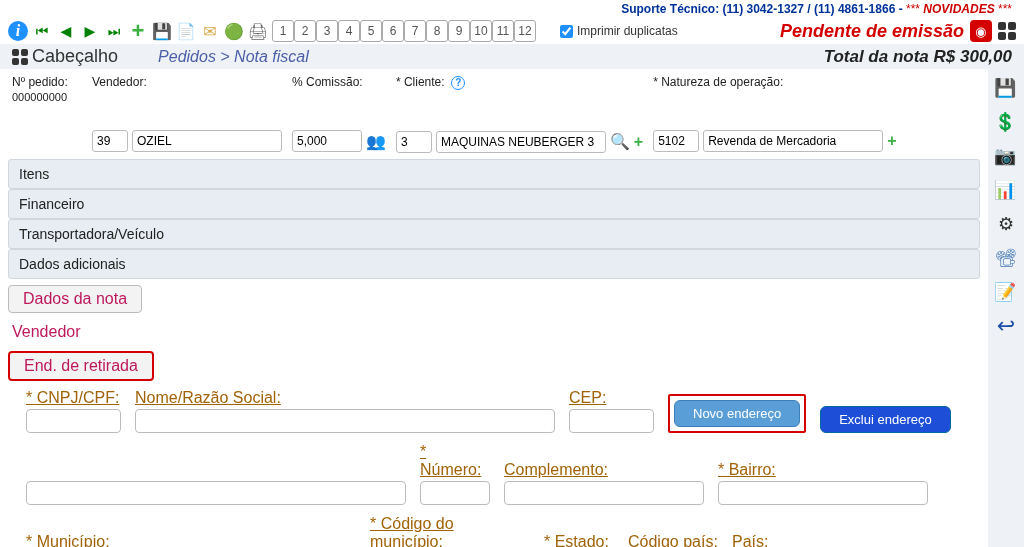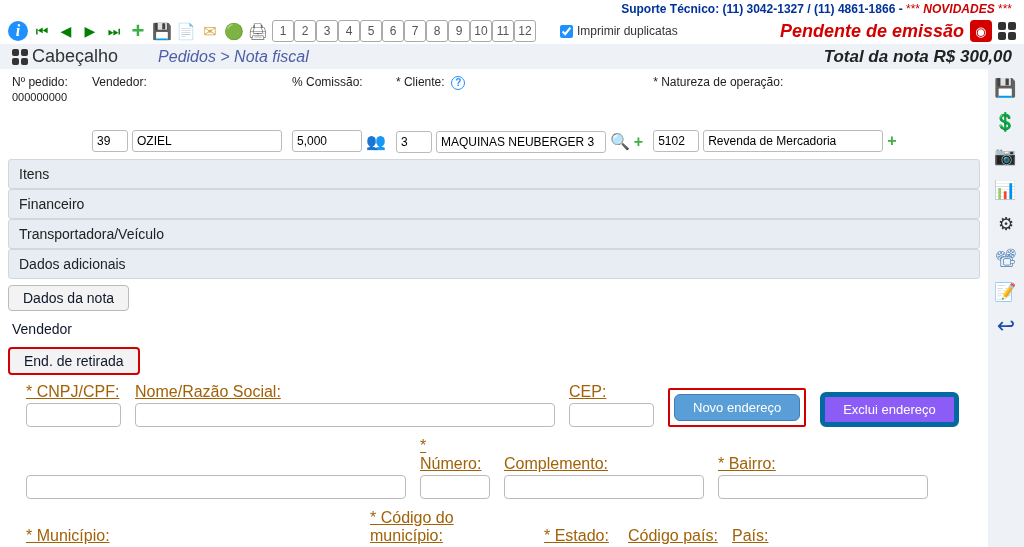--- a/index.html
+++ b/index.html
@@ -40,31 +40,31 @@
 .fgroup label { color: #222; font-size: 12px; }
 .fgroup .row { display: flex; gap: 4px; align-items: center; margin-top: 39px; }
 .fgroup input { border: 1px solid #bbb; border-radius: 3px; height: 22px; padding: 0 4px; font-size: 12px; }
 .mini-icon { font-size: 16px; cursor: pointer; }
 .help-circle { display: inline-flex; width: 14px; height: 14px; border: 1px solid #1e90ff; color: #1e90ff; border-radius: 50%; align-items: center; justify-content: center; font-size: 10px; font-weight: bold; }
 
 .accordion { margin: 0 8px; }
 .acc-item { background: #e7edf3; border: 1px solid #d0d7de; border-radius: 3px; padding: 6px 10px; font-size: 14px; color: #222; cursor: pointer; }
 
 .tabrow { margin: 6px 8px 0 8px; }
-.tab { display: inline-block; background: #f3f3f3; border: 1px solid #bbb; border-radius: 4px; padding: 4px 14px; font-size: 14px; color: #0f172a; cursor: pointer; margin-right: 4px; }
+.tab { display: inline-block; background: #f3f3f3; border: 1px solid #bbb; border-radius: 4px; padding: 4px 14px; font-size: 16px; color: #be185d; cursor: pointer; margin-right: 4px; }
 .tab.highlight-red { border: 2px solid #d40000; }
 
 .form-area { padding: 8px 26px; }
 .frow { display: flex; gap: 14px; margin-bottom: 10px; align-items: flex-end; }
 .fcol { display: flex; flex-direction: column; gap: 2px; }
 .fcol label { font-size: 16px; color: #a16207; text-decoration: underline; }
 .fcol input { border: 1px solid #bbb; border-radius: 4px; height: 24px; padding: 0 6px; font-size: 12px; }
 .btn { border: none; border-radius: 6px; padding: 5px 18px; font-size: 13px; cursor: pointer; color: #fff; }
 .btn-primary { background: #5a9ed8; border: 1px solid #3e7fb8; }
-.btn-danger { background: #8b5cf6; border: 5px solid #0369a1; }
+.btn-danger { background: #1d4ed8; border: 1px solid #0369a1; }
 </style>
 </head>
 <body>
 
 <div class="topbar">
   <span class="sup">Suporte Técnico: (11) 3042-1327 / (11) 4861-1866 - </span><span class="ast">*** </span><span class="nov">NOVIDADES</span><span class="ast"> ***</span>
 </div>
 
 <div class="toolbar">
   <span class="ticon info-circle">i</span>

